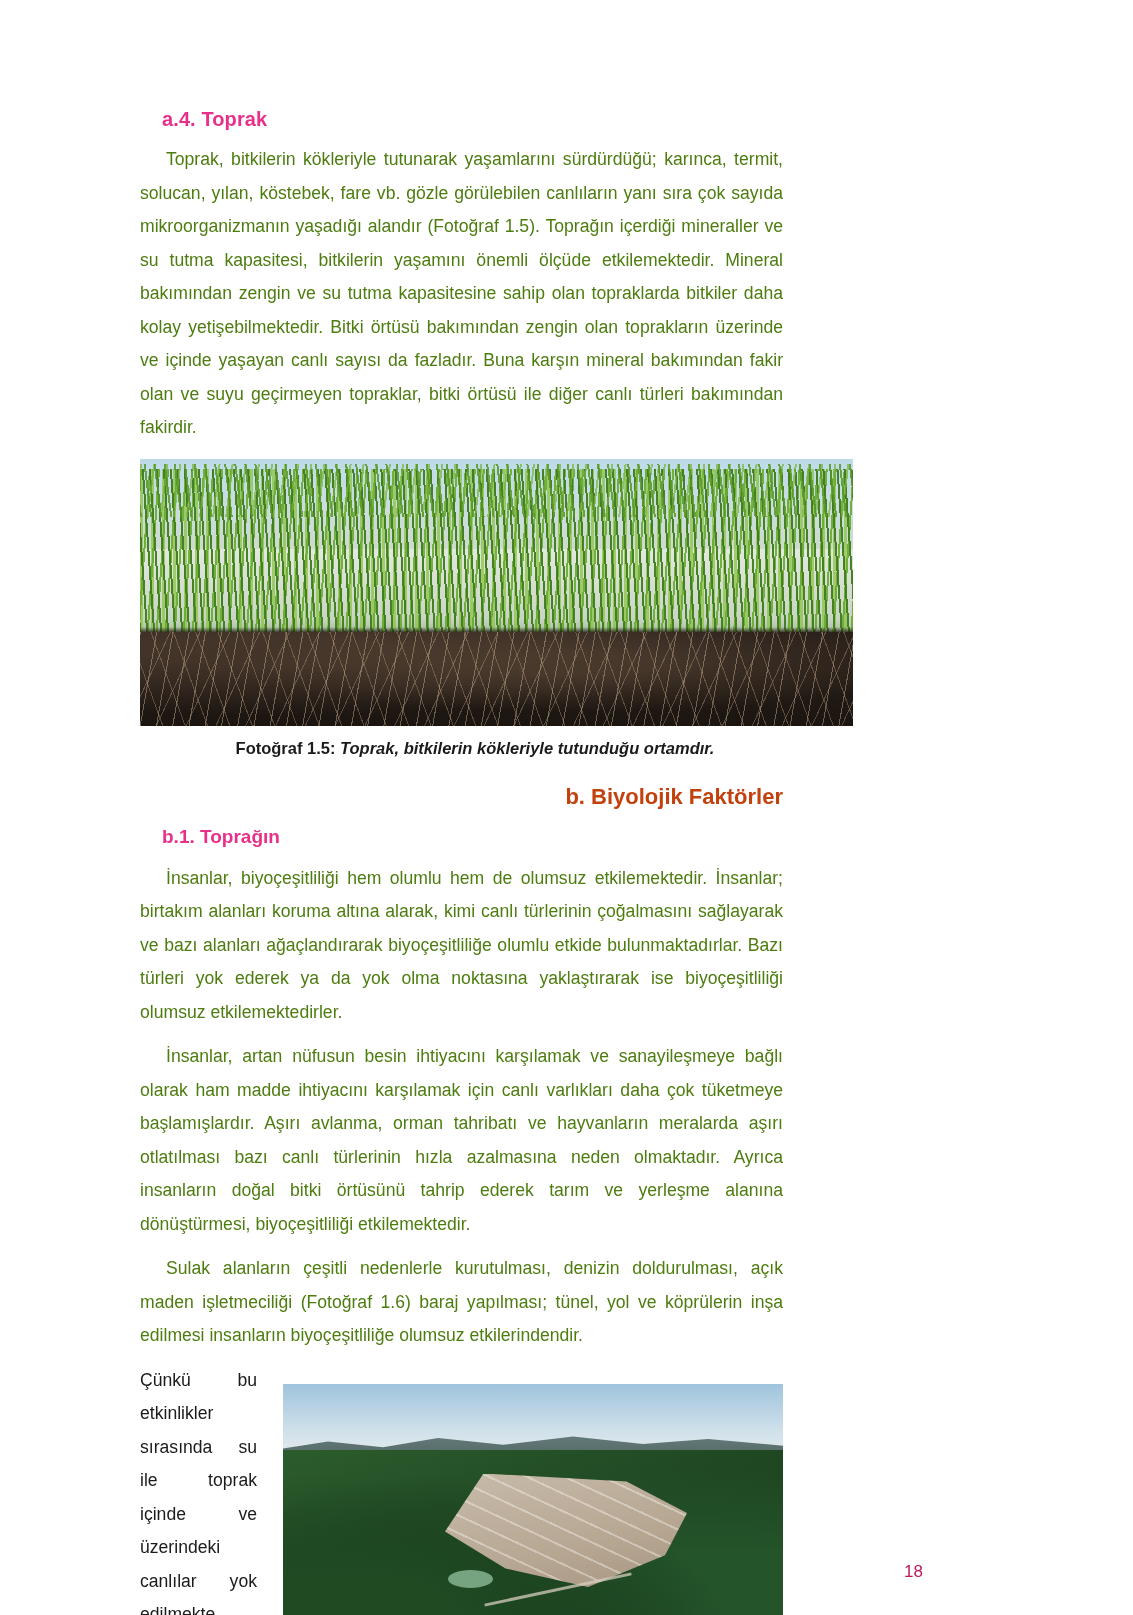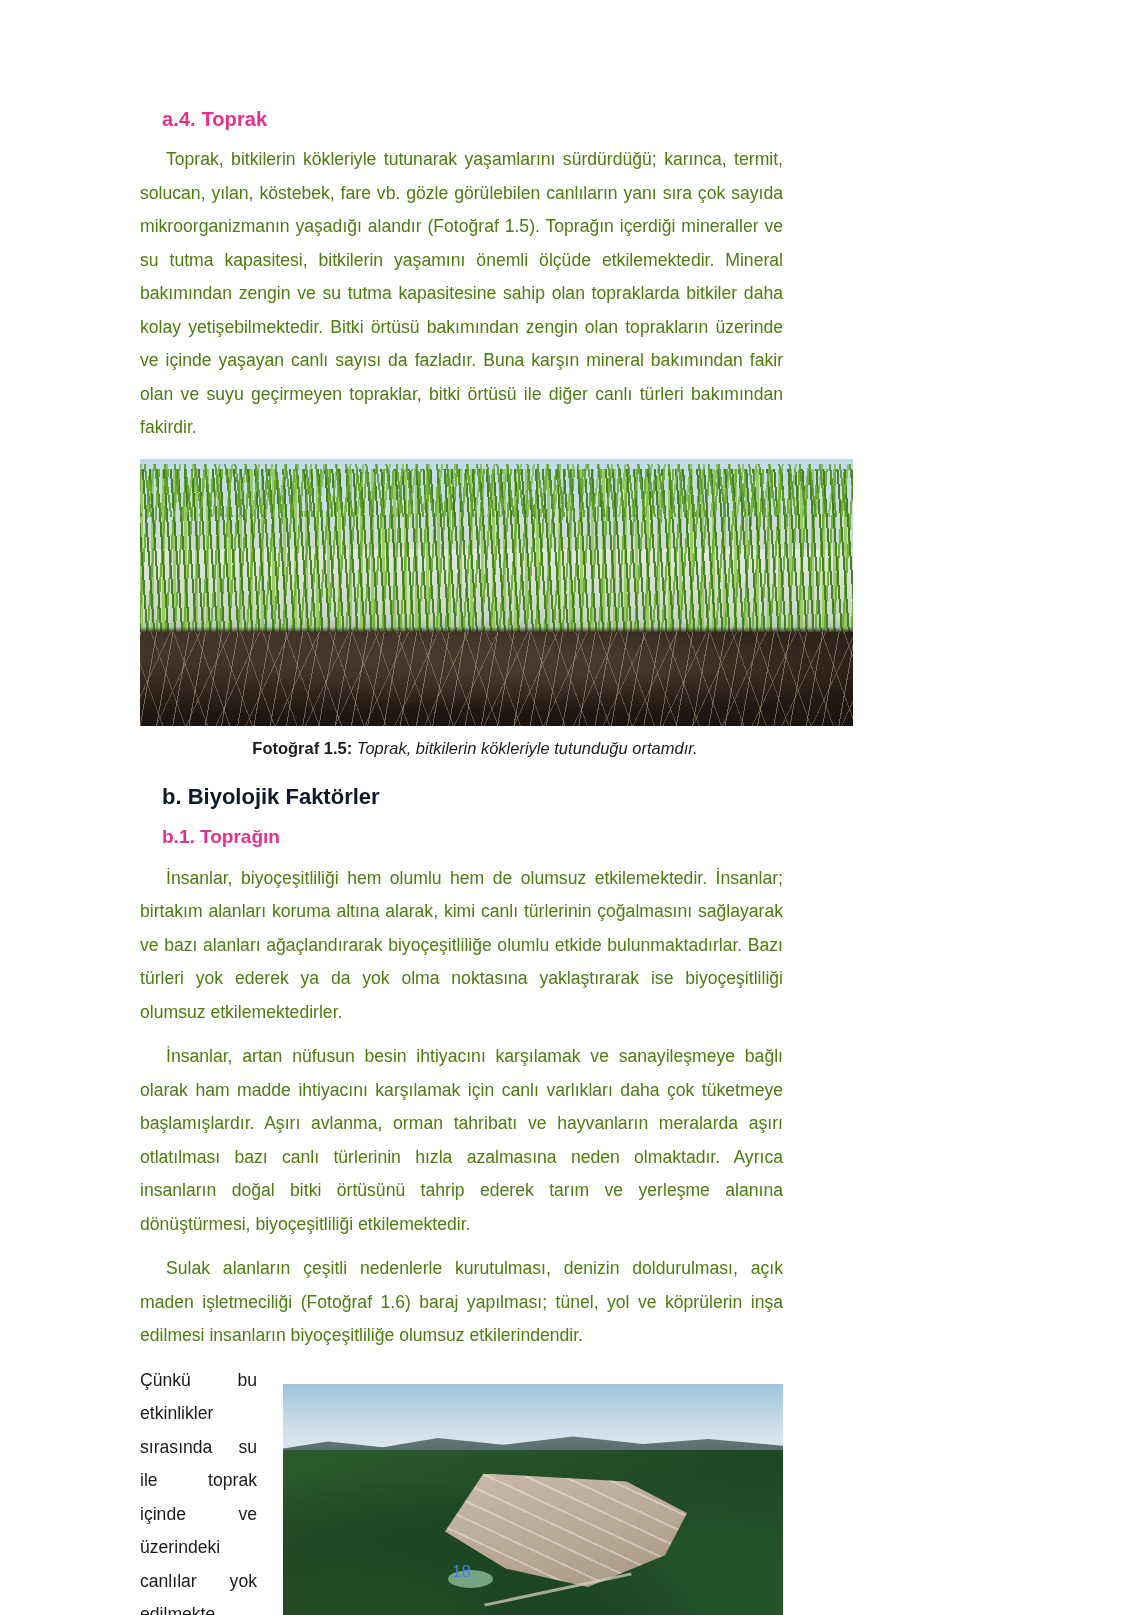--- a/index.html
+++ b/index.html
@@ -26,22 +26,23 @@
   .h-sub {
     font-size: 20px;
     font-weight: bold;
     color: #e8308a;
     margin: 0 0 12px 22px;
     letter-spacing: .1px;
   }
   .h-main {
     font-size: 22px;
     font-weight: bold;
-    color: #0f172a;
+    color: #c2410c;
     margin: 26px 0 16px 22px;
+    text-align: right;
   }
   .h-sub2 {
     font-size: 19px;
     font-weight: bold;
     color: #e8308a;
     margin: 0 0 14px 22px;
   }
   p.body {
     font-size: 17.6px;
     line-height: 33.5px;
@@ -106,21 +107,21 @@
     font-size: 16.5px;
     margin-top: 13px;
     color: #1b1b1b;
     font-style: italic;
   }
   .caption b {
     font-style: normal;
     font-weight: bold;
     margin-left: 27px;
   }
-  .caption i { font-style: italic; }
+  .caption i { font-style: italic; font-weight: bold; }
 
   .wrap-block {
     margin-top: 6px;
   }
   .float-fig {
     float: right;
     width: 500px;
     margin: 20px 0 0 26px;
   }
   .photo2 {
@@ -178,23 +179,23 @@
     font-size: 17.6px;
     line-height: 33.5px;
     text-align: justify;
     margin: 0;
     color: #1b1b1b;
   }
   .pageno {
     position: absolute;
     left: 0; right: 0;
     bottom: 46px;
-    text-align: center;
+    text-align: right;
     font-size: 17px;
-    color: #3b82f6;
+    color: #be185d;
   }
   .clearfix::after { content:""; display:block; clear:both; }
 </style>
 </head>
 <body>
 
 <div class="page">
 
   <h3 class="h-sub">a.4. Toprak</h3>
 

